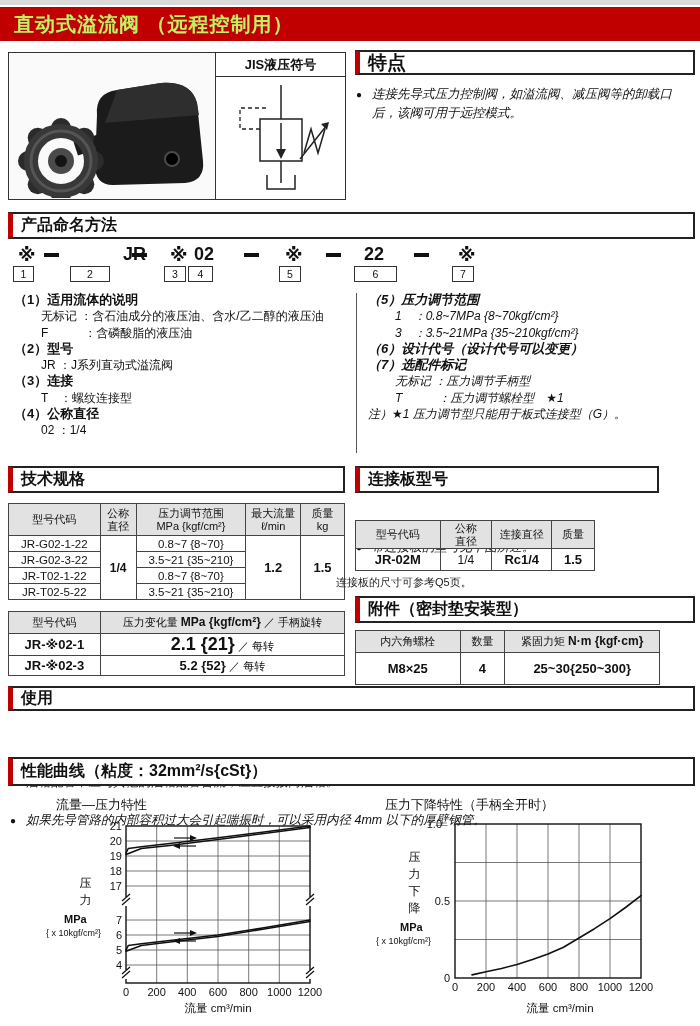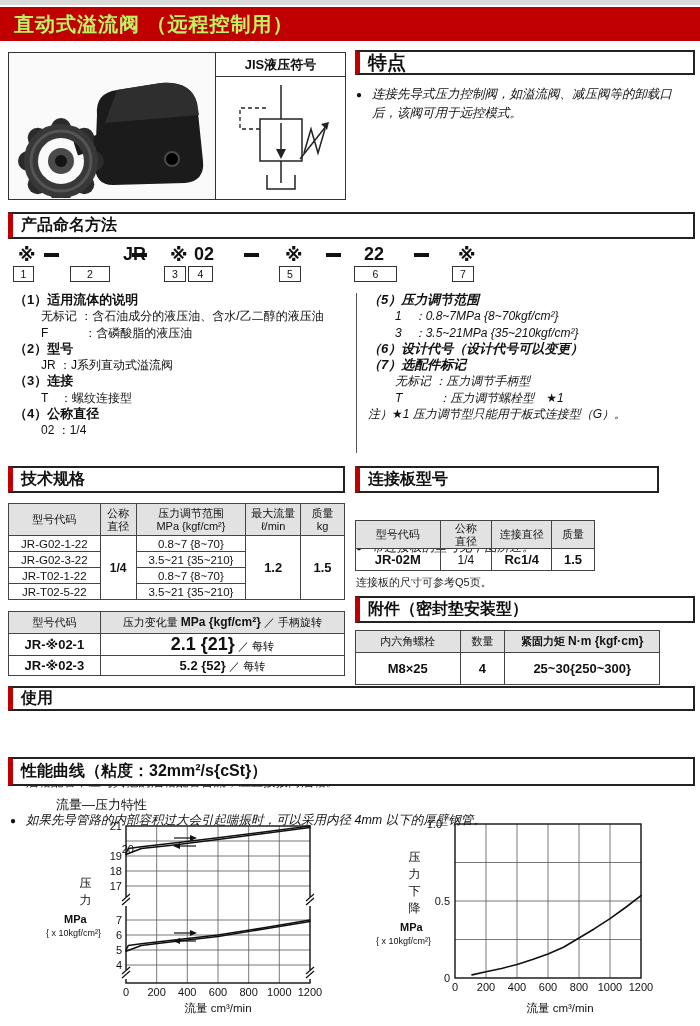--- a/index.html
+++ b/index.html
@@ -262,31 +262,31 @@
       <th style="width:43px;">质量</th>
     </tr>
     <tr style="height:22px;">
       <td class="bnum">JR-02M</td>
       <td style="font-size:12px;">1/4</td>
       <td class="bnum">Rc1/4</td>
       <td class="bnum">1.5</td>
     </tr>
   </tbody>
     </table>
-  <div class="abs small-note" style="left:356px; top:575px;">连接板的尺寸可参考Q5页。</div>
+  <div class="abs small-note" style="left:336px; top:575px;">连接板的尺寸可参考Q5页。</div>
 
   <div class="abs sec-h big" style="left:355px; top:596px; width:340px; height:27px;">
     <span>附件（密封垫安装型）</span>
   </div>
   <table class="abs t-outer" style="left:355px; top:630px; width:305px;">
     <tbody>
         <tr style="height:22px;">
       <th style="width:105px;">内六角螺栓</th>
       <th style="width:45px;">数量</th>
-      <th style="width:155px;font-weight:bold;">
+      <th style="width:155px;">
         <span>紧固力矩 </span><b style="font-size:12px;">N·m {kgf·cm}</b>
       </th>
     </tr>
     <tr style="height:32px;">
       <td class="bnum">M8×25</td>
       <td class="bnum">4</td>
       <td class="bnum">25~30{250~300}</td>
     </tr>
   </tbody>
     </table>
@@ -347,21 +347,21 @@
         <rect x="114" y="177" width="8" height="9" fill="#fff"></rect>
         <line class="arr" x1="114" y1="185" x2="122" y2="178"></line>
           <line class="arr" x1="114" y1="181" x2="122" y2="174"></line>
         <rect x="298" y="177" width="8" height="9" fill="#fff"></rect>
         <line class="arr" x1="298" y1="185" x2="306" y2="178"></line>
           <line class="arr" x1="298" y1="181" x2="306" y2="174"></line>
       </g>
     </svg>
     <div class="c-title" style="left:48px; top:3px;">流量—压力特性</div>
     <div class="tick r" style="left:92px; top:27px;  width:22px;">21</div>
-    <div class="tick r" style="left:104px; top:42px;  width:22px;margin-top:8px;">20</div>
+    <div class="tick r" style="left:92px; top:42px;  width:22px;">20</div>
     <div class="tick r" style="left:92px; top:57px;  width:22px;">19</div>
     <div class="tick r" style="left:92px; top:72px;  width:22px;">18</div>
     <div class="tick r" style="left:92px; top:87px;  width:22px;">17</div>
     <div class="tick r" style="left:92px; top:121px; width:22px;">7</div>
     <div class="tick r" style="left:92px; top:136px; width:22px;">6</div>
     <div class="tick r" style="left:92px; top:151px; width:22px;">5</div>
     <div class="tick r" style="left:92px; top:166px; width:22px;">4</div>
     <div class="tick c" style="left:101px; top:193px; width:34px;">0</div>
     <div class="tick c" style="left:131.7px; top:193px; width:34px;">200</div>
     <div class="tick c" style="left:162.3px; top:193px; width:34px;">400</div>
@@ -385,20 +385,21 @@
         <line x1="250" y1="31" x2="250" y2="185"></line>
         <line x1="95" y1="69.5" x2="281" y2="69.5"></line>
         <line x1="95" y1="108" x2="281" y2="108"></line>
         <line x1="95" y1="146.5" x2="281" y2="146.5"></line>
       </g>
       <rect class="axis" x="95" y="31" width="186" height="154"></rect>
       <g id="chart2-curves">
           <polyline points="112.0,181.9 126.0,178.8 141.5,175.5 157.0,171.4 172.5,166.5 188.0,161.1 203.5,154.2 219.0,145.0 234.5,135.7 250.0,125.7 265.5,114.5 281.0,102.6" class="curve"></polyline>
         </g>
     </svg>
+    <div class="c-title" style="left:25px; top:3px;">压力下降特性（手柄全开时）</div>
     <div class="tick r" style="left:62px; top:25px;  width:20px;">1.0</div>
     <div class="tick r" style="left:62px; top:102px; width:28px;">0.5</div>
     <div class="tick r" style="left:62px; top:179px; width:28px;">0</div>
     <div class="tick c" style="left:78px;  top:188px; width:34px;">0</div>
     <div class="tick c" style="left:109px; top:188px; width:34px;">200</div>
     <div class="tick c" style="left:140px; top:188px; width:34px;">400</div>
     <div class="tick c" style="left:171px; top:188px; width:34px;">600</div>
     <div class="tick c" style="left:202px; top:188px; width:34px;">800</div>
     <div class="tick c" style="left:233px; top:188px; width:34px;">1000</div>
     <div class="tick c" style="left:264px; top:188px; width:34px;">1200</div>

